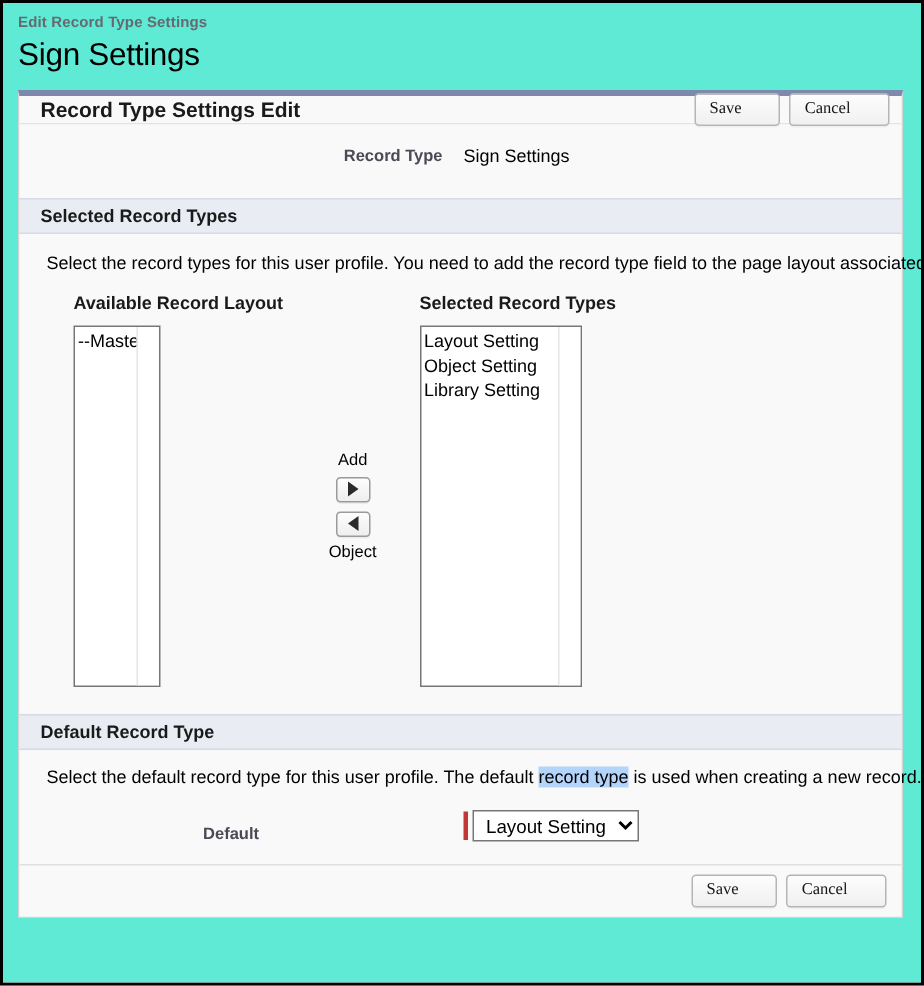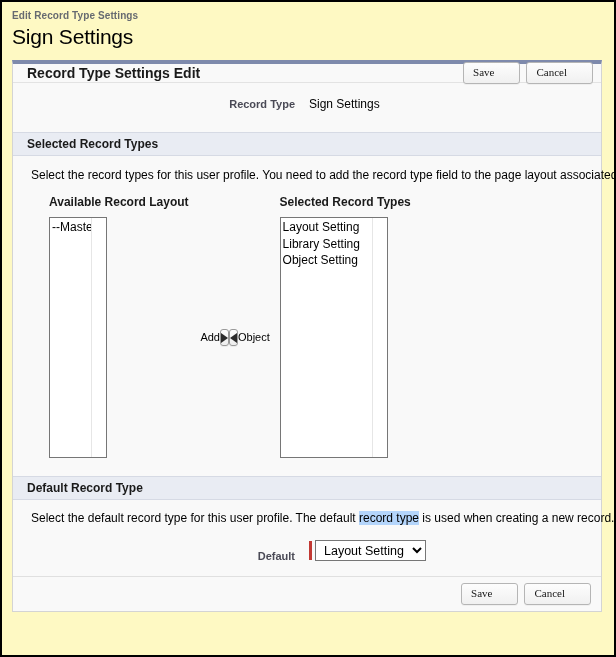--- a/index.html
+++ b/index.html
@@ -15,21 +15,21 @@
     font-size: 12px;
     color: #000000;
     overflow: hidden;
     box-sizing: border-box;
     border: 2px solid #000000;
   }
   .page {
     width: 612px;
     height: 653px;
     position: relative;
-    background: #fef9c3;
+    background: #5eead4;
     overflow: hidden;
   }
 
   
   .page-head {
     padding: 8px 0 0 10px;
   }
   .crumb {
     font-size: 10px;
     font-weight: bold;
@@ -182,21 +182,21 @@
     right: 0;
     width: 14px;
     height: 100%;
     background: #ffffff;
     border-left: 1px solid #e6e6e6;
   }
 
   .arrow-col {
     width: 65px;
     display: flex;
-    flex-direction: row;
+    flex-direction: column;
     align-items: center;
     justify-content: center;
     padding-top: 22px;
     margin-left: 14px;
     margin-right: 12px;
   }
   .arrow-label {
     font-size: 11px;
     color: #000000;
     line-height: 15px;
@@ -231,21 +231,21 @@
     background: #f9f9f9;
     padding: 10px 0 14px 0;
   }
   .default-row {
     display: flex;
     align-items: center;
     margin-top: 12px;
   }
   .default-label {
     width: 296px;
-    text-align: right;
+    text-align: center;
     padding-right: 14px;
     font-size: 11px;
     font-weight: bold;
     color: #4a4a56;
     box-sizing: border-box;
     margin-top: 12px;
   }
   .req-bar {
     width: 3px;
     height: 19px;
@@ -333,22 +333,22 @@
             <span class="tri tri-left"></span>
           </button>
           <div class="arrow-label">Object</div>
         </div>
 
         <div class="list-col">
           <div class="list-head">Selected Record Types</div>
           <div class="listbox sel">
             <div class="inner">
               <div class="opt">Layout Setting</div>
+              <div class="opt">Object Setting</div>
               <div class="opt">Library Setting</div>
-              <div class="opt">Object Setting</div>
             </div>
             <div class="scroll-gutter"></div>
           </div>
         </div>
 
       </div>
       <div class="duallist-spacer"></div>
     </div>
 
     <div class="section-header">Default Record Type</div>

